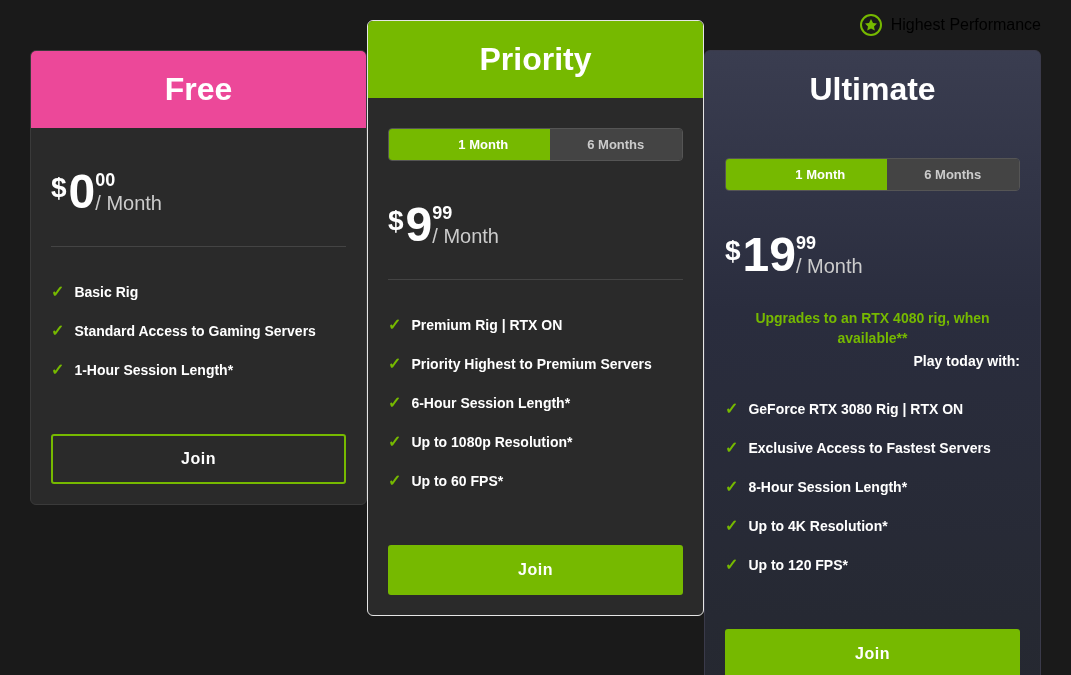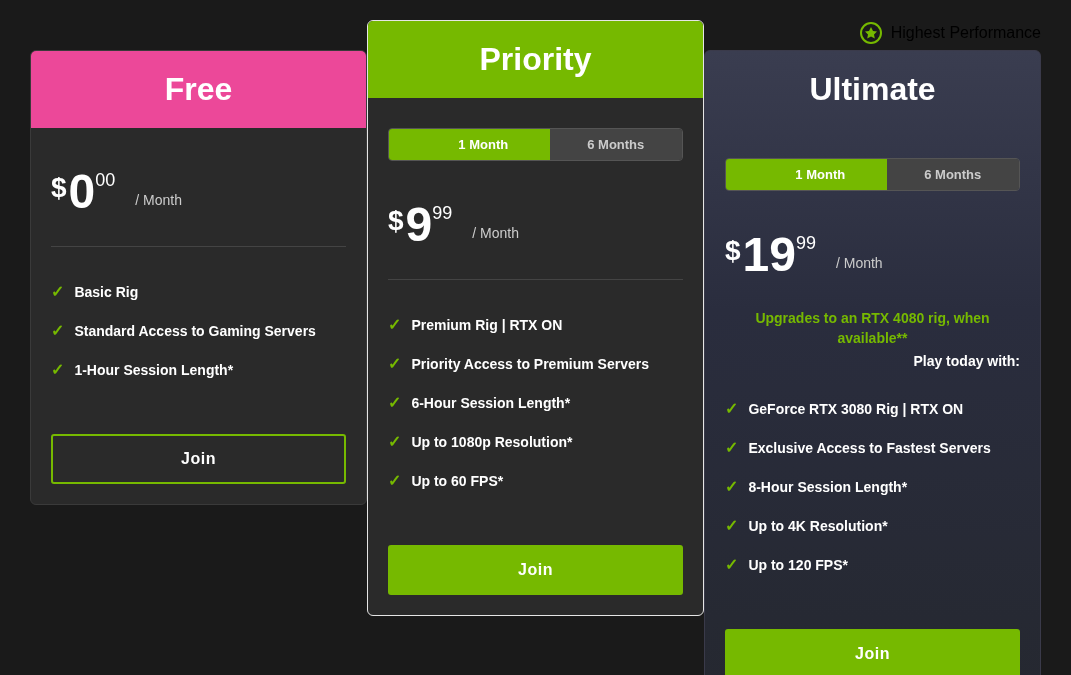--- a/index.html
+++ b/index.html
@@ -131,28 +131,27 @@
     .price-cents-period {
       display: flex;
       flex-direction: column;
       justify-content: flex-start;
       margin-top: 2px;
     }
 
     .price-cents {
       font-size: 18px;
       color: #ffffff;
-      font-weight: normal;
+      font-weight: bold;
       line-height: 1.2;
     }
 
     .price-period {
-      font-size: 14px;
+      font-size: 20px;
       color: #cccccc;
-      margin-left: 40px;
     }
 
     .price-divider {
       border: none;
       border-top: 1px solid #444;
       margin: 15px 0;
     }
 
     
     .features-list {
@@ -220,21 +219,21 @@
 
     .join-btn-filled {
       background: #76b900;
       border: 2px solid #76b900;
       color: #ffffff;
     }
 
     
     .badge-container {
       position: absolute;
-      top: 16px;
+      top: 8px;
       right: 30px;
       display: flex;
       align-items: center;
       gap: 8px;
       padding: 5px 0;
     }
 
     .badge-icon {
       width: 24px;
       height: 24px;
@@ -309,21 +308,21 @@
         </div>
       </div>
       <hr class="price-divider">
       <ul class="features-list">
         <li class="feature-item">
           <span class="checkmark">✓</span>
           <span>Premium Rig | RTX ON</span>
         </li>
         <li class="feature-item">
           <span class="checkmark">✓</span>
-          <span>Priority Access to Premium Servers</span>
+          <span>Priority Highest to Premium Servers</span>
         </li>
         <li class="feature-item">
           <span class="checkmark">✓</span>
           <span>6-Hour Session Length*</span>
         </li>
         <li class="feature-item">
           <span class="checkmark">✓</span>
           <span>Up to 1080p Resolution*</span>
         </li>
         <li class="feature-item">

